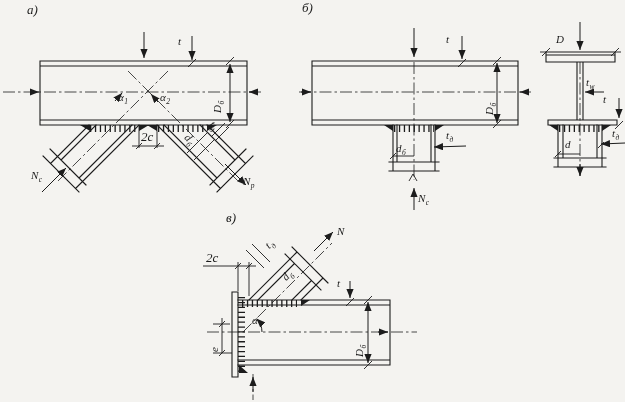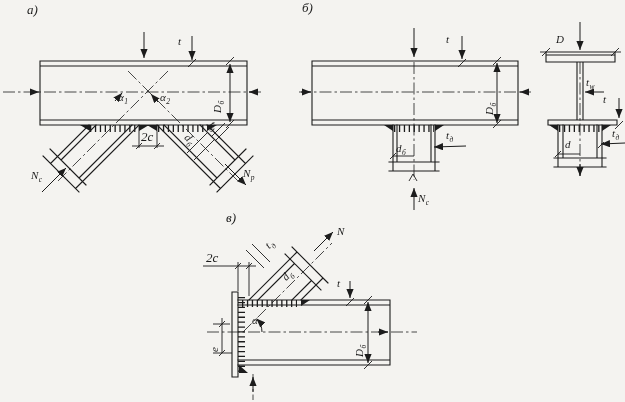--- a/index.html
+++ b/index.html
@@ -129,21 +129,21 @@
 
   <span class="lbl tag" style="left:27px;top:3px;"><i>а)</i></span>
   <span class="lbl" style="left:178px;top:36px;"><i>t</i></span>
   <span class="lbl r90" style="left:212px;top:113px;"><i>D</i><sub>б</sub></span>
   <span class="lbl" style="left:118px;top:92px;"><i>α</i><sub>1</sub></span>
   <span class="lbl" style="left:160px;top:92px;text-align:center;"><i>α</i><sub>2</sub></span>
   <span class="lbl small" style="left:141px;top:130px;"><i>2c</i></span>
   <span class="lbl r45" style="left:190px;top:132px;"><i>d</i><sub>б</sub></span>
   <span class="lbl r45" style="left:215px;top:119px;"><i>t</i><sub>д</sub></span>
   <span class="lbl" style="left:31px;top:170px;"><i>N</i><sub>с</sub></span>
-  <span class="lbl" style="left:243px;top:168px;font-family:Liberation Serif, serif;"><i>N</i><sub>р</sub></span>
+  <span class="lbl" style="left:243px;top:176px;font-family:Liberation Serif, serif;"><i>N</i><sub>р</sub></span>
 
   <span class="lbl tag" style="left:302px;top:1px;"><i>б)</i></span>
   <span class="lbl" style="left:446px;top:34px;"><i>t</i></span>
   <span class="lbl r90" style="left:484px;top:115px;"><i>D</i><sub>б</sub></span>
   <span class="lbl" style="left:396px;top:143px;"><i>d</i><sub>б</sub></span>
   <span class="lbl" style="left:446px;top:130px;"><i>t</i><sub>д</sub></span>
   <span class="lbl" style="left:418px;top:193px;"><i>N</i><sub>с</sub></span>
 
   <span class="lbl" style="left:556px;top:34px;"><i>D</i></span>
   <span class="lbl" style="left:586px;top:77px;"><i>t</i><sub>w</sub></span>

